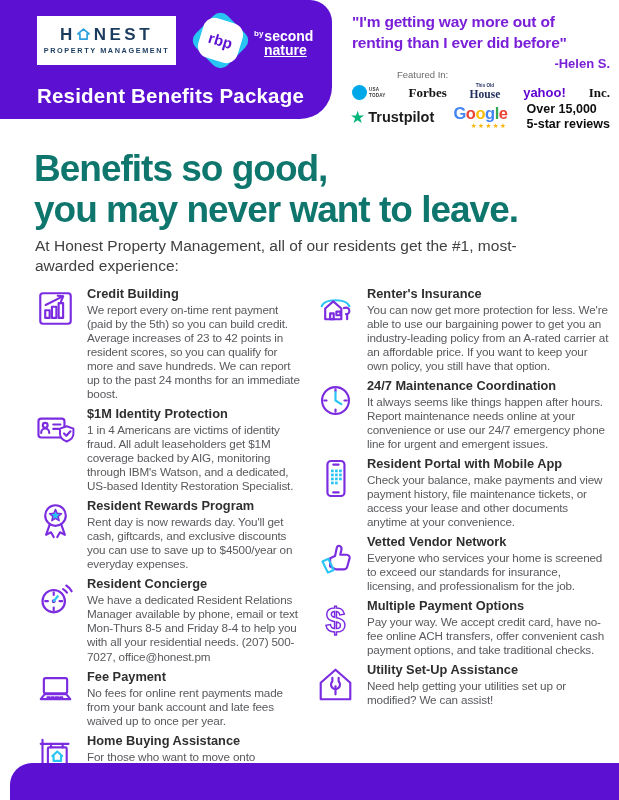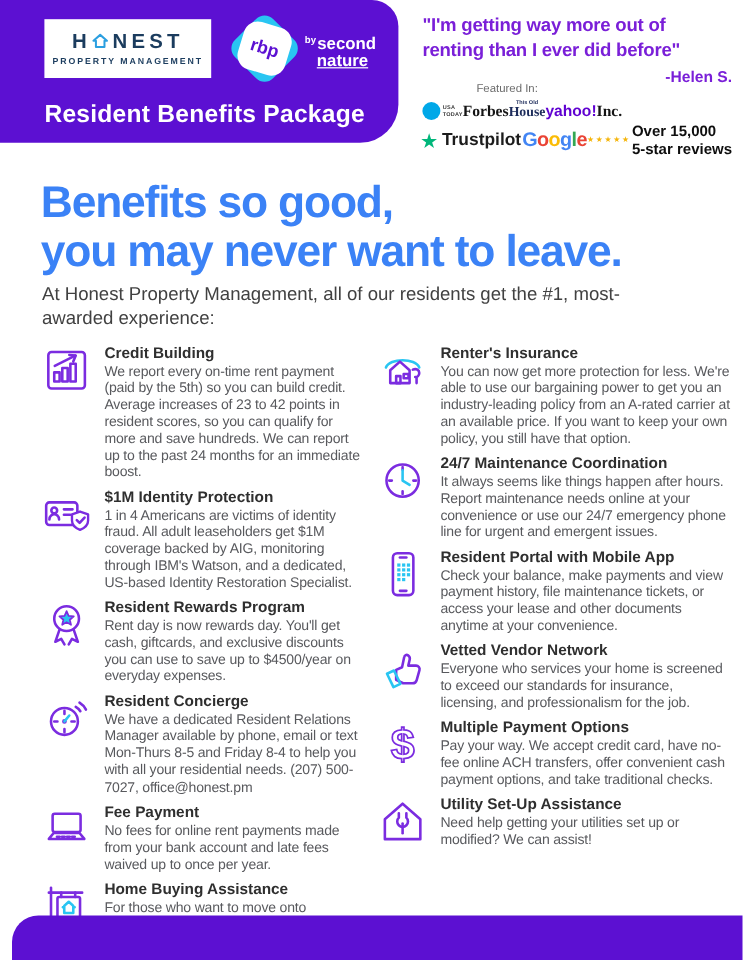--- a/index.html
+++ b/index.html
@@ -31,44 +31,44 @@
   .sn .line2{margin-left:10px;text-decoration:underline;}
   .banner-title{position:absolute;left:37px;top:84px;color:#fff;font-size:20.5px;font-weight:800;
                 letter-spacing:0.2px;}
 
   
   .quote-block{position:absolute;left:352px;top:12px;width:258px;color:var(--quote_purple);}
   .q-line{font-size:15.5px;font-weight:bold;line-height:1.33;letter-spacing:-0.2px;}
   .attribution{text-align:right;font-size:13px;font-weight:bold;margin-top:3px;}
   .featured-label{position:absolute;left:353px;top:69px;font-size:9.5px;color:#6b6b6b;padding-left:44px;}
   .press-row{position:absolute;left:352px;top:81px;width:258px;height:23px;display:flex;
-             align-items:center;}
+             align-items:center;justify-content:space-between;}
   .usatoday{display:flex;align-items:center;gap:2px;}
   .usatoday .dot{width:15px;height:15px;border-radius:50%;background:var(--usatoday_blue);}
   .usatoday .txt{font-size:4.6px;font-weight:bold;color:#3a3a3a;line-height:1.15;letter-spacing:.2px;}
   .forbes{font-family:"Liberation Serif",serif;font-weight:bold;font-size:13px;color:#141414;}
   .house{text-align:center;color:#1d2c5b;line-height:1;}
   .house .top{font-size:4.6px;font-weight:bold;}
   .house .main{font-family:"Liberation Serif",serif;font-size:11.5px;font-weight:bold;}
   .yahoo{font-weight:800;font-size:13px;color:var(--yahoo_purple);}
   .inc{font-family:"Liberation Serif",serif;font-weight:bold;font-size:13px;color:#141414;}
   .reviews-row{position:absolute;left:350px;top:102px;width:260px;display:flex;align-items:center;
                justify-content:space-between;}
   .trustpilot{display:flex;align-items:center;gap:3px;}
   .tp-star{color:var(--trustpilot_green);font-size:17px;line-height:1;}
   .tp-label{font-size:14.5px;font-weight:bold;color:#1c1c1c;}
-  .google{display:flex;flex-direction:row;align-items:center;line-height:1;}
+  .google{display:flex;flex-direction:column;align-items:flex-end;line-height:1;}
   .g-word{font-size:16.5px;font-weight:bold;letter-spacing:-0.5px;}
   .gl0{color:var(--g_blue);} .gl1{color:var(--g_red);} .gl2{color:var(--g_yellow);}
   .gl3{color:var(--g_blue);} .gl4{color:var(--g_green);} .gl5{color:var(--g_red);}
   .g-stars{font-size:6.5px;color:var(--star_gold);letter-spacing:1.5px;margin-top:1px;}
   .reviews-text{font-size:12.5px;font-weight:800;color:#0e0e0e;line-height:1.2;}
 
   
-  .headline{position:absolute;left:34px;top:148px;font-size:37px;font-weight:800;color:#3b82f6;
+  .headline{position:absolute;left:34px;top:148px;font-size:37px;font-weight:800;color:#0f766e;
             line-height:1.12;letter-spacing:-1px;}
   .subhead{position:absolute;left:35px;top:236px;width:492px;font-size:15.5px;color:#414141;
            line-height:1.32;}
 
   
   .benefits{position:absolute;left:34px;top:287px;display:flex;gap:10px;}
   .col{display:flex;flex-direction:column;gap:6px;}
   .col.left{width:270px;} .col.right{width:295px;}
   .item{display:flex;gap:10px;}
   .icon{width:43px;height:43px;flex:0 0 43px;}
@@ -276,21 +276,21 @@
           <svg viewBox="0 0 48 48">
             <path data-c="c" d="M8.5 21.5 C12 12.5 36 12.5 39.5 21.5"></path>
             <path data-c="p" d="M12.5 24 l9-8 9 8 v12 h-18 z"></path>
             <rect data-c="p" x="18" y="29.5" width="4" height="6.5"></rect>
             <rect data-c="p" x="25" y="27.5" width="4.5" height="4"></rect>
             <path data-c="p" d="M33.5 23.5 c3.5-1.5 6 .5 6 3.2 0 2.4-1.9 3.9-3.8 3.6 M37 30.5 V36"></path>
           </svg>
         </div>
         <div class="text">
           <div class="item-title">Renter's Insurance</div>
-          <div class="item-body">You can now get more protection for less. We're able to use our bargaining power to get you an industry-leading policy from an A-rated carrier at an available price. If you want to keep your own policy, you still have that option.</div>
+          <div class="item-body">You can now get more protection for less. We're able to use our bargaining power to get you an industry-leading policy from an A-rated carrier at an affordable price. If you want to keep your own policy, you still have that option.</div>
         </div>
       </div>
 
       <div class="item">
         <div class="icon">
           <svg viewBox="0 0 48 48">
             <circle data-c="p" cx="24" cy="24" r="15"></circle>
             <path data-c="p" d="M24 11.5 v2.5 M24 34 v2.5 M11.5 24 h2.5 M34 24 h2.5"></path>
             <path data-c="c" d="M24 24 V14.5 M24 24 l6.5 4"></path>
           </svg>

